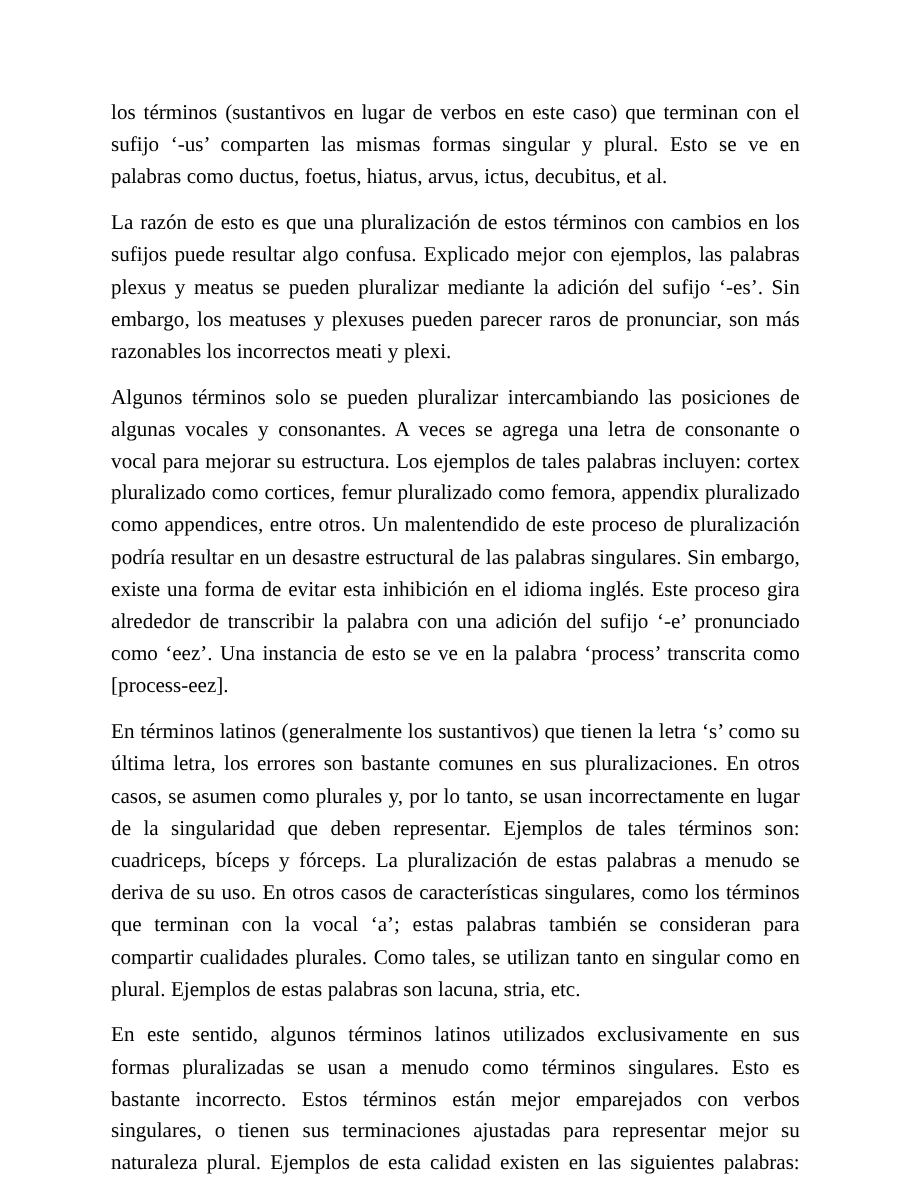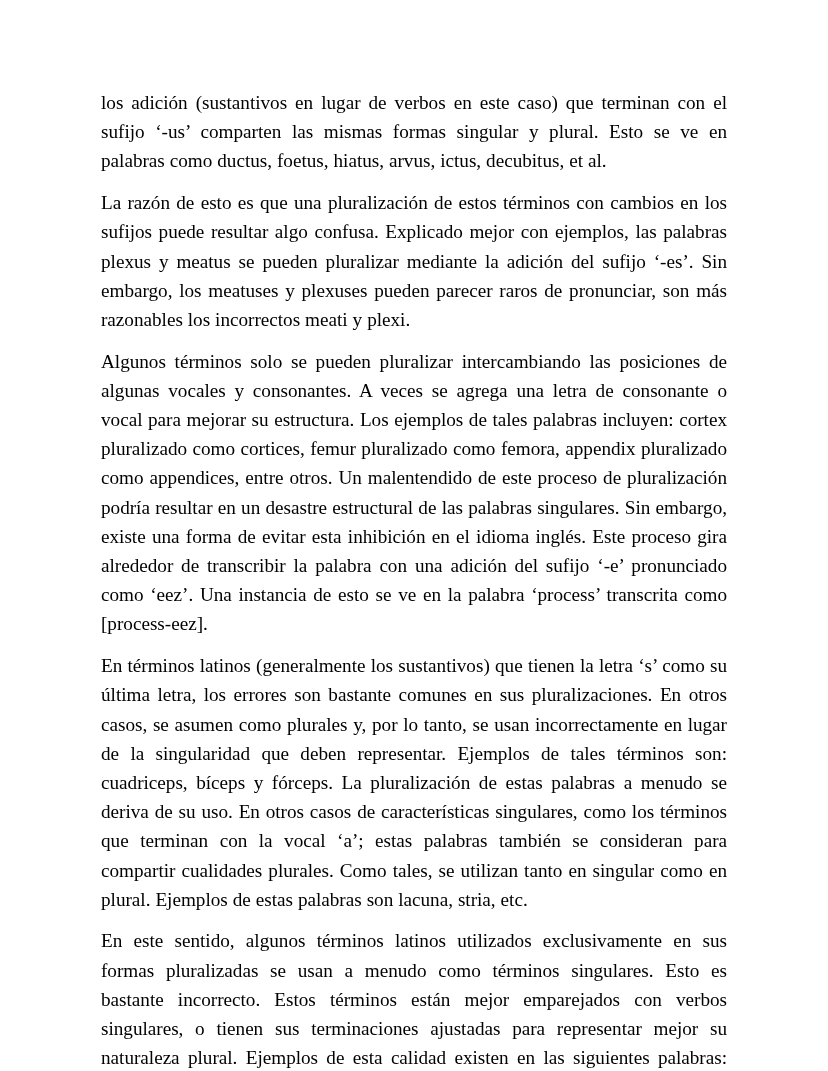--- a/index.html
+++ b/index.html
@@ -39,19 +39,19 @@
   }
   p.body-paragraph:last-child {
     margin-bottom: 0;
   }
 </style>
 </head>
 <body>
 
 <div class="page">
   <div class="text-column">
-    <p class="body-paragraph">los adición (sustantivos en lugar de verbos en este caso) que terminan con el sufijo ‘-us’ comparten las mismas formas singular y plural. Esto se ve en palabras como ductus, foetus, hiatus, arvus, ictus, decubitus, et al.</p>
+    <p class="body-paragraph">los términos (sustantivos en lugar de verbos en este caso) que terminan con el sufijo ‘-us’ comparten las mismas formas singular y plural. Esto se ve en palabras como ductus, foetus, hiatus, arvus, ictus, decubitus, et al.</p>
     <p class="body-paragraph">La razón de esto es que una pluralización de estos términos con cambios en los sufijos puede resultar algo confusa. Explicado mejor con ejemplos, las palabras plexus y meatus se pueden pluralizar mediante la adición del sufijo ‘-es’. Sin embargo, los meatuses y plexuses pueden parecer raros de pronunciar, son más razonables los incorrectos meati y plexi.</p>
     <p class="body-paragraph">Algunos términos solo se pueden pluralizar intercambiando las posiciones de algunas vocales y consonantes. A veces se agrega una letra de consonante o vocal para mejorar su estructura. Los ejemplos de tales palabras incluyen: cortex pluralizado como cortices, femur pluralizado como femora, appendix pluralizado como appendices, entre otros. Un malentendido de este proceso de pluralización podría resultar en un desastre estructural de las palabras singulares. Sin embargo, existe una forma de evitar esta inhibición en el idioma inglés. Este proceso gira alrededor de transcribir la palabra con una adición del sufijo ‘-e’ pronunciado como ‘eez’. Una instancia de esto se ve en la palabra ‘process’ transcrita como [process-eez].</p>
     <p class="body-paragraph">En términos latinos (generalmente los sustantivos) que tienen la letra ‘s’ como su última letra, los errores son bastante comunes en sus pluralizaciones. En otros casos, se asumen como plurales y, por lo tanto, se usan incorrectamente en lugar de la singularidad que deben representar. Ejemplos de tales términos son: cuadriceps, bíceps y fórceps. La pluralización de estas palabras a menudo se deriva de su uso. En otros casos de características singulares, como los términos que terminan con la vocal ‘a’; estas palabras también se consideran para compartir cualidades plurales. Como tales, se utilizan tanto en singular como en plural. Ejemplos de estas palabras son lacuna, stria, etc.</p>
     <p class="body-paragraph">En este sentido, algunos términos latinos utilizados exclusivamente en sus formas pluralizadas se usan a menudo como términos singulares. Esto es bastante incorrecto. Estos términos están mejor emparejados con verbos singulares, o tienen sus terminaciones ajustadas para representar mejor su naturaleza plural. Ejemplos de esta calidad existen en las siguientes palabras: data (datum), adnexa (adnexae), entre otros. La aceptación de estas</p>
   </div>
 </div>
 
 </body></html>

